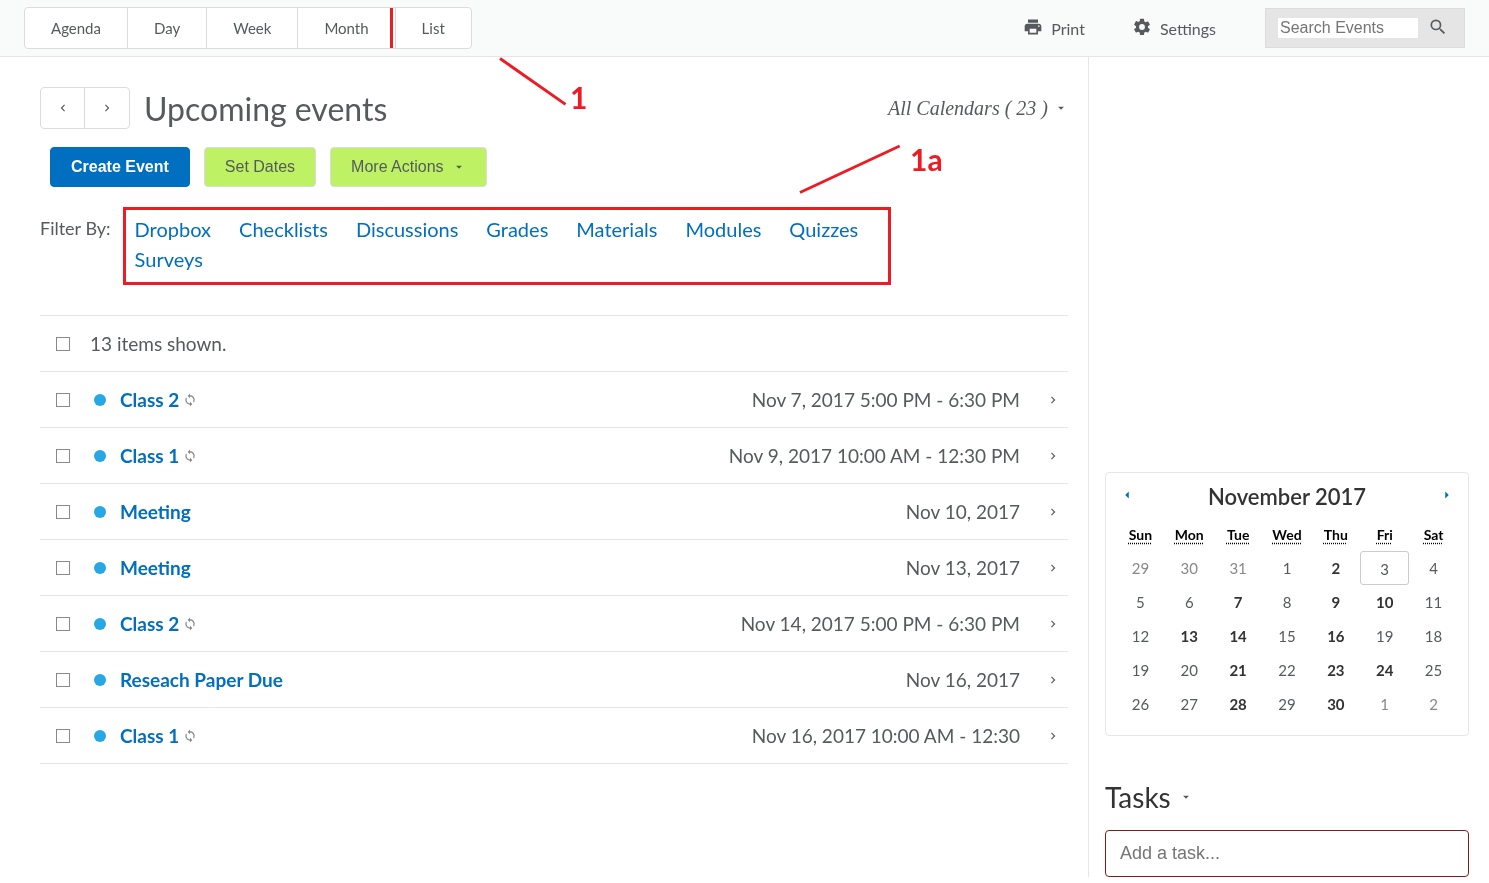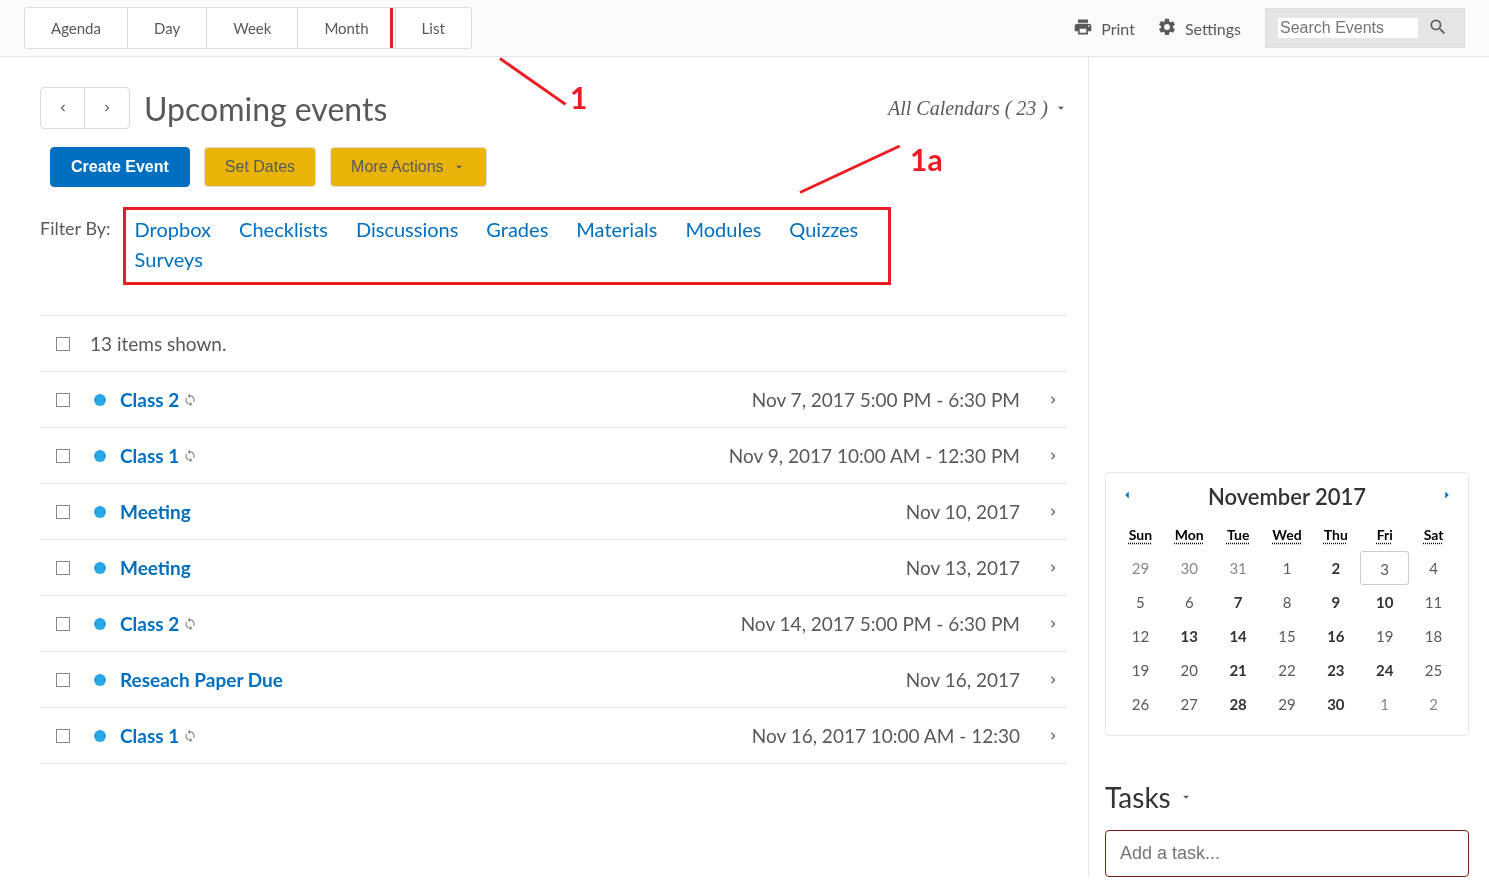--- a/index.html
+++ b/index.html
@@ -135,21 +135,21 @@
     gap: 14px;
     margin-top: 18px;
     padding-left: 10px;
   }
   .btn {
     border: 1px solid #dcdcdc;
     border-radius: 4px;
     padding: 0 20px;
     height: 40px;
     font-size: 16px;
-    background: #eab308;
+    background: #bef264;
     cursor: pointer;
     display: inline-flex;
     align-items: center;
     gap: 8px;
     color: #565a5c;
   }
   .btn.primary {
     background: #006fbf;
     border-color: #006fbf;
     color: #fff;
@@ -302,21 +302,21 @@
   }
 
   
   .chev { display:inline-flex; }
   .chev svg { width: 14px; height: 14px; fill: #565a5c; }
 </style>
 </head>
 <body>
 
 <div class="topbar-wrap">
-  <div class="topbar" style="position:relative;">
+  <div class="topbar" style="position:relative;gap:25px;">
     <div class="view-tabs" id="view-tabs">
         <div class="view-tab">Agenda</div>
         <div class="view-tab">Day</div>
         <div class="view-tab">Week</div>
         <div class="view-tab">Month</div>
         <div class="view-tab active" style="position: relative;">List<div class="list-annot"></div></div>
       </div>
 
     <div class="top-spacer"></div>
 

